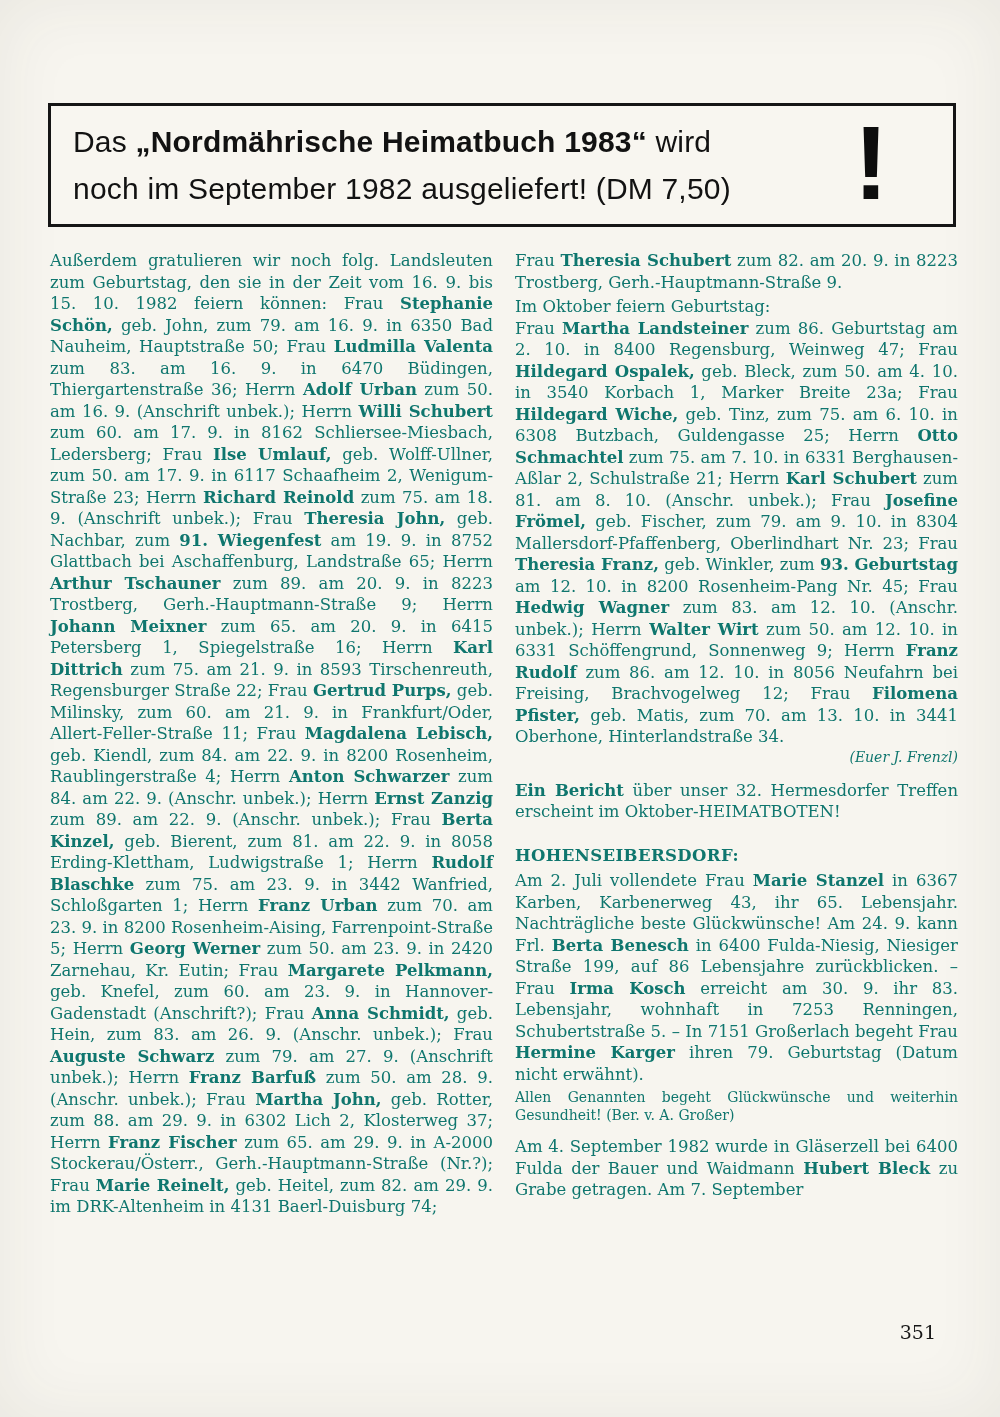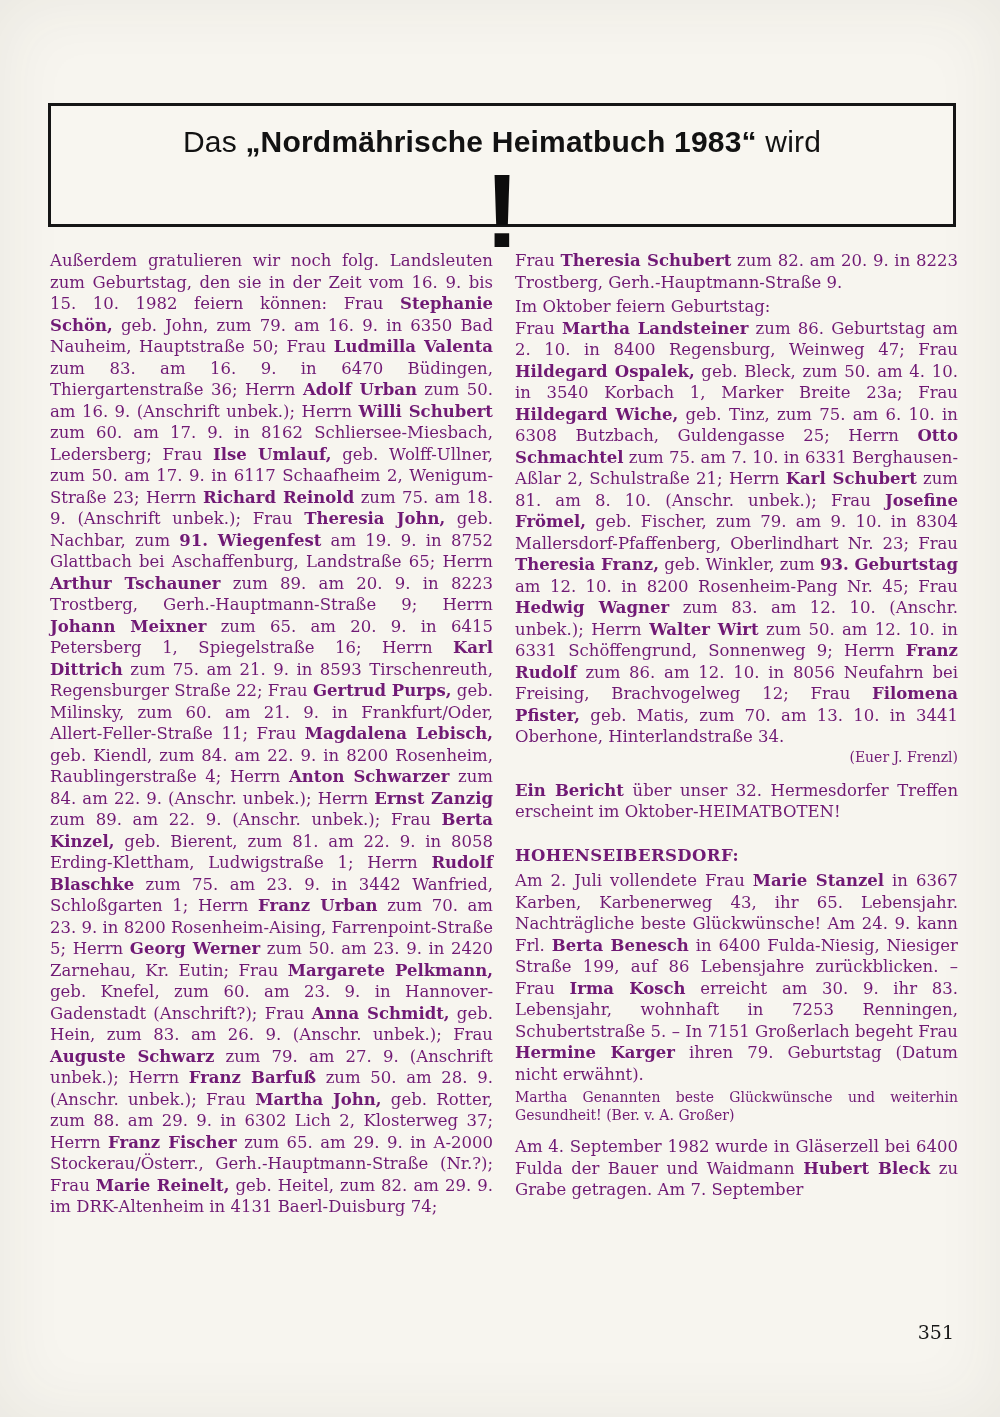--- a/index.html
+++ b/index.html
@@ -23,21 +23,20 @@
     left: 48px;
     top: 103px;
     width: 908px;
     border: 3px solid #151515;
     background: #f8f6f0;
     display: flex;
     align-items: center;
     box-sizing: border-box;
     padding: 12px 22px 12px 22px;
     height: 124px;
-    flex-direction: column;
   }
   .banner-text {
     flex: 1 1 auto;
     font-family: "Liberation Sans", sans-serif;
     font-size: 30px;
     line-height: 47px;
     letter-spacing: 0.2px;
     color: #121212;
     white-space: nowrap;
   }
@@ -59,73 +58,74 @@
     top: 250px;
     width: 908px;
     display: flex;
     gap: 22px;
   }
   .col {
     flex: 0 0 443px;
     width: 443px;
     font-size: 16.5px;
     line-height: 21.5px;
-    color: #701a75;
+    color: #0f766e;
   }
   .para {
     margin: 0;
     text-align: justify;
     text-justify: inter-word;
   }
   .para .b { font-weight: bold; }
   .para.small { font-size: 14px; line-height: 18px; }
-  .para.right { text-align: right; }
+  .para.right { text-align: right; font-style: italic; }
   .para.heading {
     font-weight: bold;
     text-align: left;
     letter-spacing: 0.4px;
     margin-top: 22px;
     margin-bottom: 4px;
   }
   .para.gap { margin-top: 12px; }
   .para.gap-sm { margin-top: 3px; }
   .para.gap-lg { margin-top: 14px; }
   
   .page-number {
     position: absolute;
-    right: 46px;
+    right: 64px;
     bottom: 74px;
     font-size: 19px;
     color: #171717;
   }
 </style>
 </head>
 <body>
 
 <div class="sheet">
 
   <div class="banner">
     <div class="banner-text">
       <div class="banner-line"><span>Das </span><span class="b">„Nordmährische Heimatbuch 1983“</span><span> wird</span></div>
+      <div class="banner-line">noch im September 1982 ausgeliefert! (DM 7,50)</div>
     </div>
     <div class="banner-bang">!</div>
   </div>
 
   <div class="columns">
     <div class="col">
         <p class="para body"><span>Außerdem gratulieren wir noch folg. Landsleuten zum Geburtstag, den sie in der Zeit vom 16. 9. bis 15. 10. 1982 feiern können: Frau </span><span class="b">Stephanie Schön,</span><span> geb. John, zum 79. am 16. 9. in 6350 Bad Nauheim, Hauptstraße 50; Frau </span><span class="b">Ludmilla Valenta</span><span> zum 83. am 16. 9. in 6470 Büdingen, Thiergartenstraße 36; Herrn </span><span class="b">Adolf Urban</span><span> zum 50. am 16. 9. (Anschrift unbek.); Herrn </span><span class="b">Willi Schubert</span><span> zum 60. am 17. 9. in 8162 Schliersee-Miesbach, Ledersberg; Frau </span><span class="b">Ilse Umlauf,</span><span> geb. Wolff-Ullner, zum 50. am 17. 9. in 6117 Schaafheim 2, Wenigum-Straße 23; Herrn </span><span class="b">Richard Reinold</span><span> zum 75. am 18. 9. (Anschrift unbek.); Frau </span><span class="b">Theresia John,</span><span> geb. Nachbar, zum </span><span class="b">91. Wiegenfest</span><span> am 19. 9. in 8752 Glattbach bei Aschaffenburg, Landstraße 65; Herrn </span><span class="b">Arthur Tschauner</span><span> zum 89. am 20. 9. in 8223 Trostberg, Gerh.-Hauptmann-Straße 9; Herrn </span><span class="b">Johann Meixner</span><span> zum 65. am 20. 9. in 6415 Petersberg 1, Spiegelstraße 16; Herrn </span><span class="b">Karl Dittrich</span><span> zum 75. am 21. 9. in 8593 Tirschenreuth, Regensburger Straße 22; Frau </span><span class="b">Gertrud Purps,</span><span> geb. Milinsky, zum 60. am 21. 9. in Frankfurt/Oder, Allert-Feller-Straße 11; Frau </span><span class="b">Magdalena Lebisch,</span><span> geb. Kiendl, zum 84. am 22. 9. in 8200 Rosenheim, Raublingerstraße 4; Herrn </span><span class="b">Anton Schwarzer</span><span> zum 84. am 22. 9. (Anschr. unbek.); Herrn </span><span class="b">Ernst Zanzig</span><span> zum 89. am 22. 9. (Anschr. unbek.); Frau </span><span class="b">Berta Kinzel,</span><span> geb. Bierent, zum 81. am 22. 9. in 8058 Erding-Klettham, Ludwigstraße 1; Herrn </span><span class="b">Rudolf Blaschke</span><span> zum 75. am 23. 9. in 3442 Wanfried, Schloßgarten 1; Herrn </span><span class="b">Franz Urban</span><span> zum 70. am 23. 9. in 8200 Rosenheim-Aising, Farrenpoint-Straße 5; Herrn </span><span class="b">Georg Werner</span><span> zum 50. am 23. 9. in 2420 Zarnehau, Kr. Eutin; Frau </span><span class="b">Margarete Pelkmann,</span><span> geb. Knefel, zum 60. am 23. 9. in Hannover-Gadenstadt (Anschrift?); Frau </span><span class="b">Anna Schmidt,</span><span> geb. Hein, zum 83. am 26. 9. (Anschr. unbek.); Frau </span><span class="b">Auguste Schwarz</span><span> zum 79. am 27. 9. (Anschrift unbek.); Herrn </span><span class="b">Franz Barfuß</span><span> zum 50. am 28. 9. (Anschr. unbek.); Frau </span><span class="b">Martha John,</span><span> geb. Rotter, zum 88. am 29. 9. in 6302 Lich 2, Klosterweg 37; Herrn </span><span class="b">Franz Fischer</span><span> zum 65. am 29. 9. in A-2000 Stockerau/Österr., Gerh.-Hauptmann-Straße (Nr.?); Frau </span><span class="b">Marie Reinelt,</span><span> geb. Heitel, zum 82. am 29. 9. im DRK-Altenheim in 4131 Baerl-Duisburg 74;</span></p>
       </div>
     <div class="col">
         <p class="para body"><span>Frau </span><span class="b">Theresia Schubert</span><span> zum 82. am 20. 9. in 8223 Trostberg, Gerh.-Hauptmann-Straße 9.</span></p>
         <p class="para body gap-sm"><span>Im Oktober feiern Geburtstag:</span></p>
         <p class="para body"><span>Frau </span><span class="b">Martha Landsteiner</span><span> zum 86. Geburtstag am 2. 10. in 8400 Regensburg, Weinweg 47; Frau </span><span class="b">Hildegard Ospalek,</span><span> geb. Bleck, zum 50. am 4. 10. in 3540 Korbach 1, Marker Breite 23a; Frau </span><span class="b">Hildegard Wiche,</span><span> geb. Tinz, zum 75. am 6. 10. in 6308 Butzbach, Guldengasse 25; Herrn </span><span class="b">Otto Schmachtel</span><span> zum 75. am 7. 10. in 6331 Berghausen-Aßlar 2, Schulstraße 21; Herrn </span><span class="b">Karl Schubert</span><span> zum 81. am 8. 10. (Anschr. unbek.); Frau </span><span class="b">Josefine Frömel,</span><span> geb. Fischer, zum 79. am 9. 10. in 8304 Mallersdorf-Pfaffenberg, Oberlindhart Nr. 23; Frau </span><span class="b">Theresia Franz,</span><span> geb. Winkler, zum </span><span class="b">93. Geburtstag</span><span> am 12. 10. in 8200 Rosenheim-Pang Nr. 45; Frau </span><span class="b">Hedwig Wagner</span><span> zum 83. am 12. 10. (Anschr. unbek.); Herrn </span><span class="b">Walter Wirt</span><span> zum 50. am 12. 10. in 6331 Schöffengrund, Sonnenweg 9; Herrn </span><span class="b">Franz Rudolf</span><span> zum 86. am 12. 10. in 8056 Neufahrn bei Freising, Brachvogelweg 12; Frau </span><span class="b">Filomena Pfister,</span><span> geb. Matis, zum 70. am 13. 10. in 3441 Oberhone, Hinterlandstraße 34.</span></p>
         <p class="para small right"><span>(Euer J. Frenzl)</span></p>
         <p class="para body gap-lg"><span class="b">Ein Bericht</span><span> über unser 32. Hermesdorfer Treffen erscheint im Oktober-HEIMATBOTEN!</span></p>
         <p class="para heading"><span class="b">HOHENSEIBERSDORF:</span></p>
         <p class="para body"><span>Am 2. Juli vollendete Frau </span><span class="b">Marie Stanzel</span><span> in 6367 Karben, Karbenerweg 43, ihr 65. Lebensjahr. Nachträgliche beste Glückwünsche! Am 24. 9. kann Frl. </span><span class="b">Berta Benesch</span><span> in 6400 Fulda-Niesig, Niesiger Straße 199, auf 86 Lebensjahre zurückblicken. – Frau </span><span class="b">Irma Kosch</span><span> erreicht am 30. 9. ihr 83. Lebensjahr, wohnhaft in 7253 Renningen, Schubertstraße 5. – In 7151 Großerlach begeht Frau </span><span class="b">Hermine Karger</span><span> ihren 79. Geburtstag (Datum nicht erwähnt).</span></p>
-        <p class="para small gap-sm"><span>Martha Genannten beste Glückwünsche und weiterhin Gesundheit! (Ber. v. A. Großer)</span></p>
+        <p class="para small gap-sm"><span>Allen Genannten begeht Glückwünsche und weiterhin Gesundheit! (Ber. v. A. Großer)</span></p>
         <p class="para body gap"><span>Am 4. September 1982 wurde in Gläserzell bei 6400 Fulda der Bauer und Waidmann </span><span class="b">Hubert Bleck</span><span> zu Grabe getragen. Am 7. September</span></p>
       </div>
   </div>
 
   <div class="page-number">351</div>
 
 </div>
 
 </body></html>

